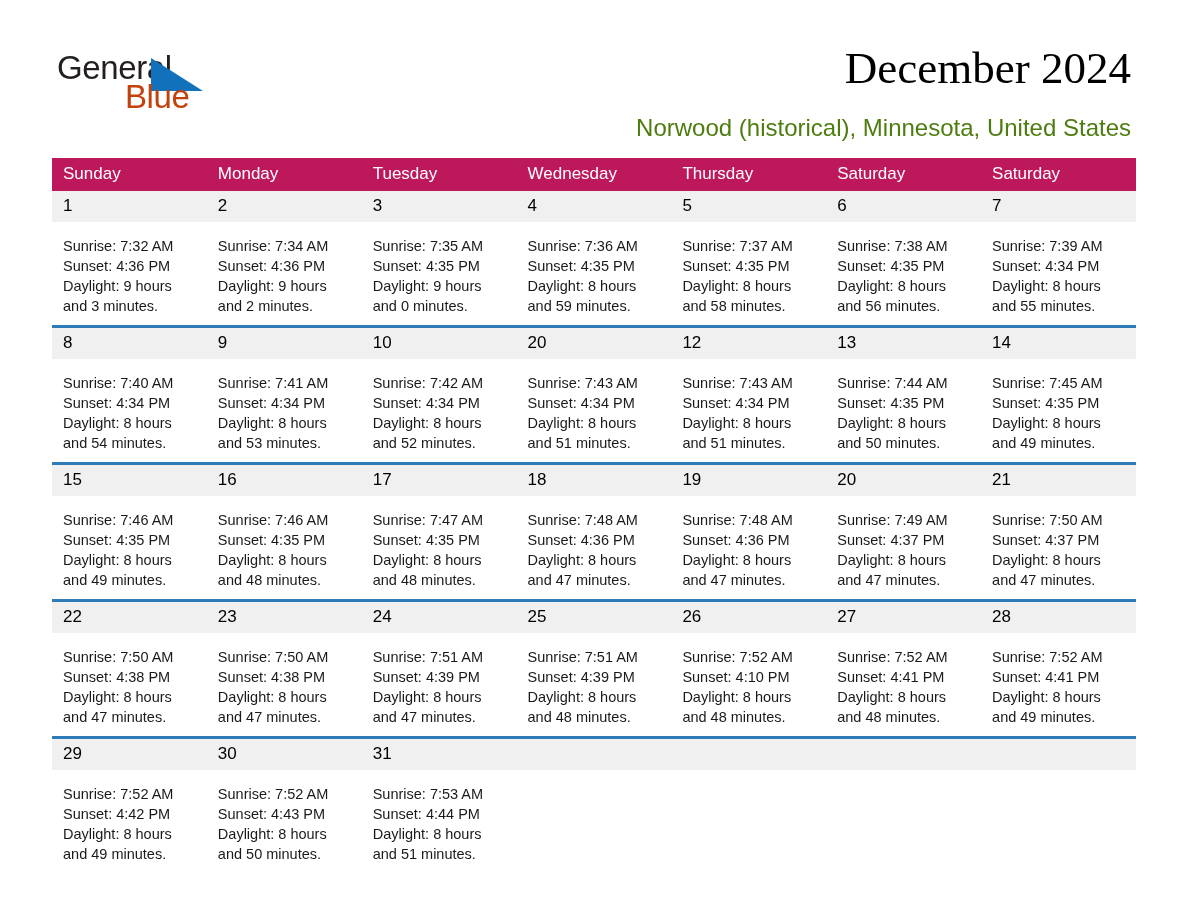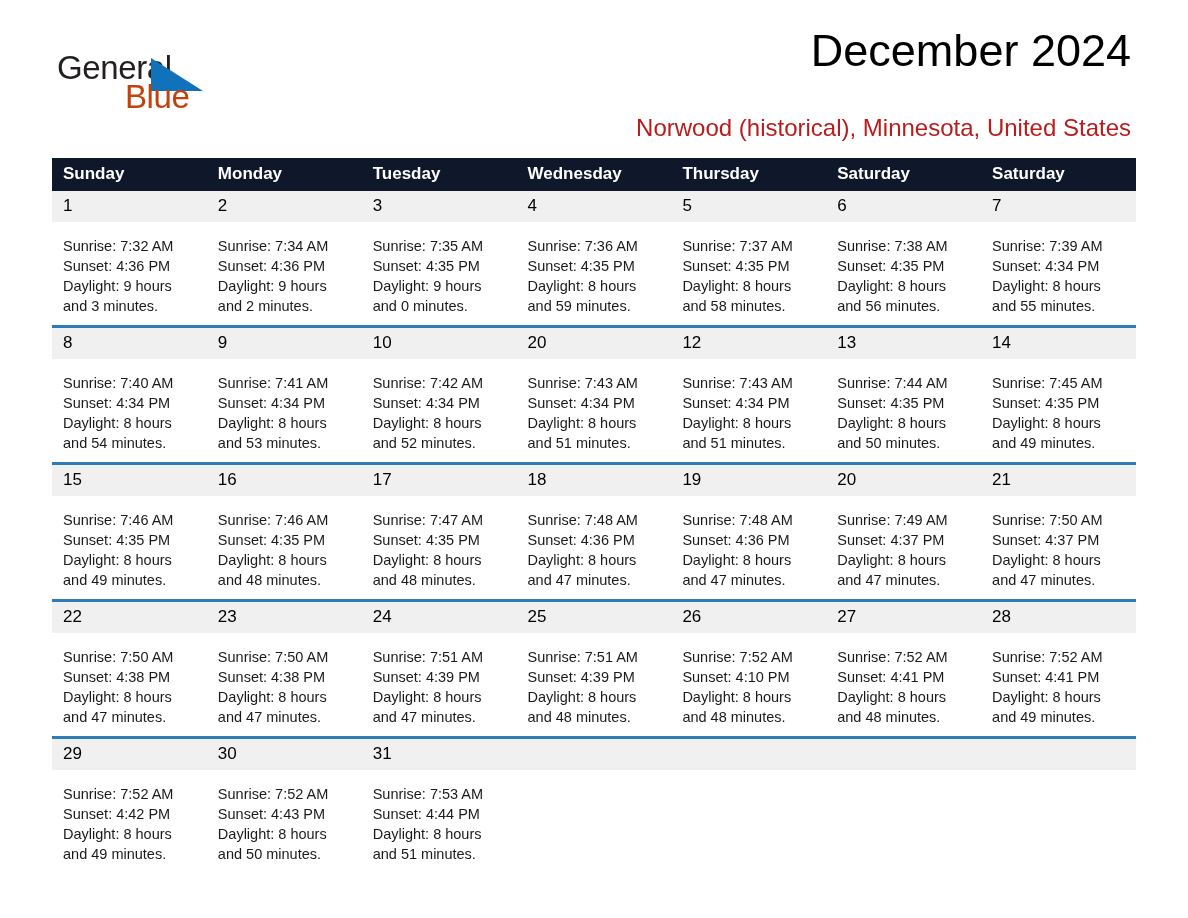--- a/index.html
+++ b/index.html
@@ -61,61 +61,62 @@
     position: absolute;
     left: 94px;
     top: 8px;
     width: 52px;
     height: 33px;
   }
 
   .title-block {
     position: absolute;
     right: 57px;
-    top: 24px;
+    top: 42px;
     text-align: right;
+    font-family: Liberation Serif, serif;
   }
   .month-title {
     font-size: 45px;
     line-height: 53px;
     font-weight: normal;
     color: #000000;
     white-space: nowrap;
     margin: 0;
   }
 
   .location {
     position: absolute;
     right: 57px;
     top: 114px;
     font-size: 24px;
     line-height: 28px;
-    color: #b91c1c;
+    color: #4d7c0f;
     white-space: nowrap;
     text-align: right;
     margin: 0;
   }
 
   
   .calendar {
     position: absolute;
     left: 52px;
     top: 158px;
     width: 1084px;
     border-collapse: collapse;
     table-layout: fixed;
   }
 
   .calendar col { width: 154.85px; }
 
   .calendar thead th {
-    background: #0f172a;
+    background: #be185d;
     color: #ffffff;
     font-size: 17px;
-    font-weight: bold;
+    font-weight: normal;
     text-align: left;
     padding: 6px 0 7px 11px;
     line-height: 20px;
     border: none;
     white-space: nowrap;
   }
 
   .week-row {
     border-top: 3px solid #2e7bb8;
   }

